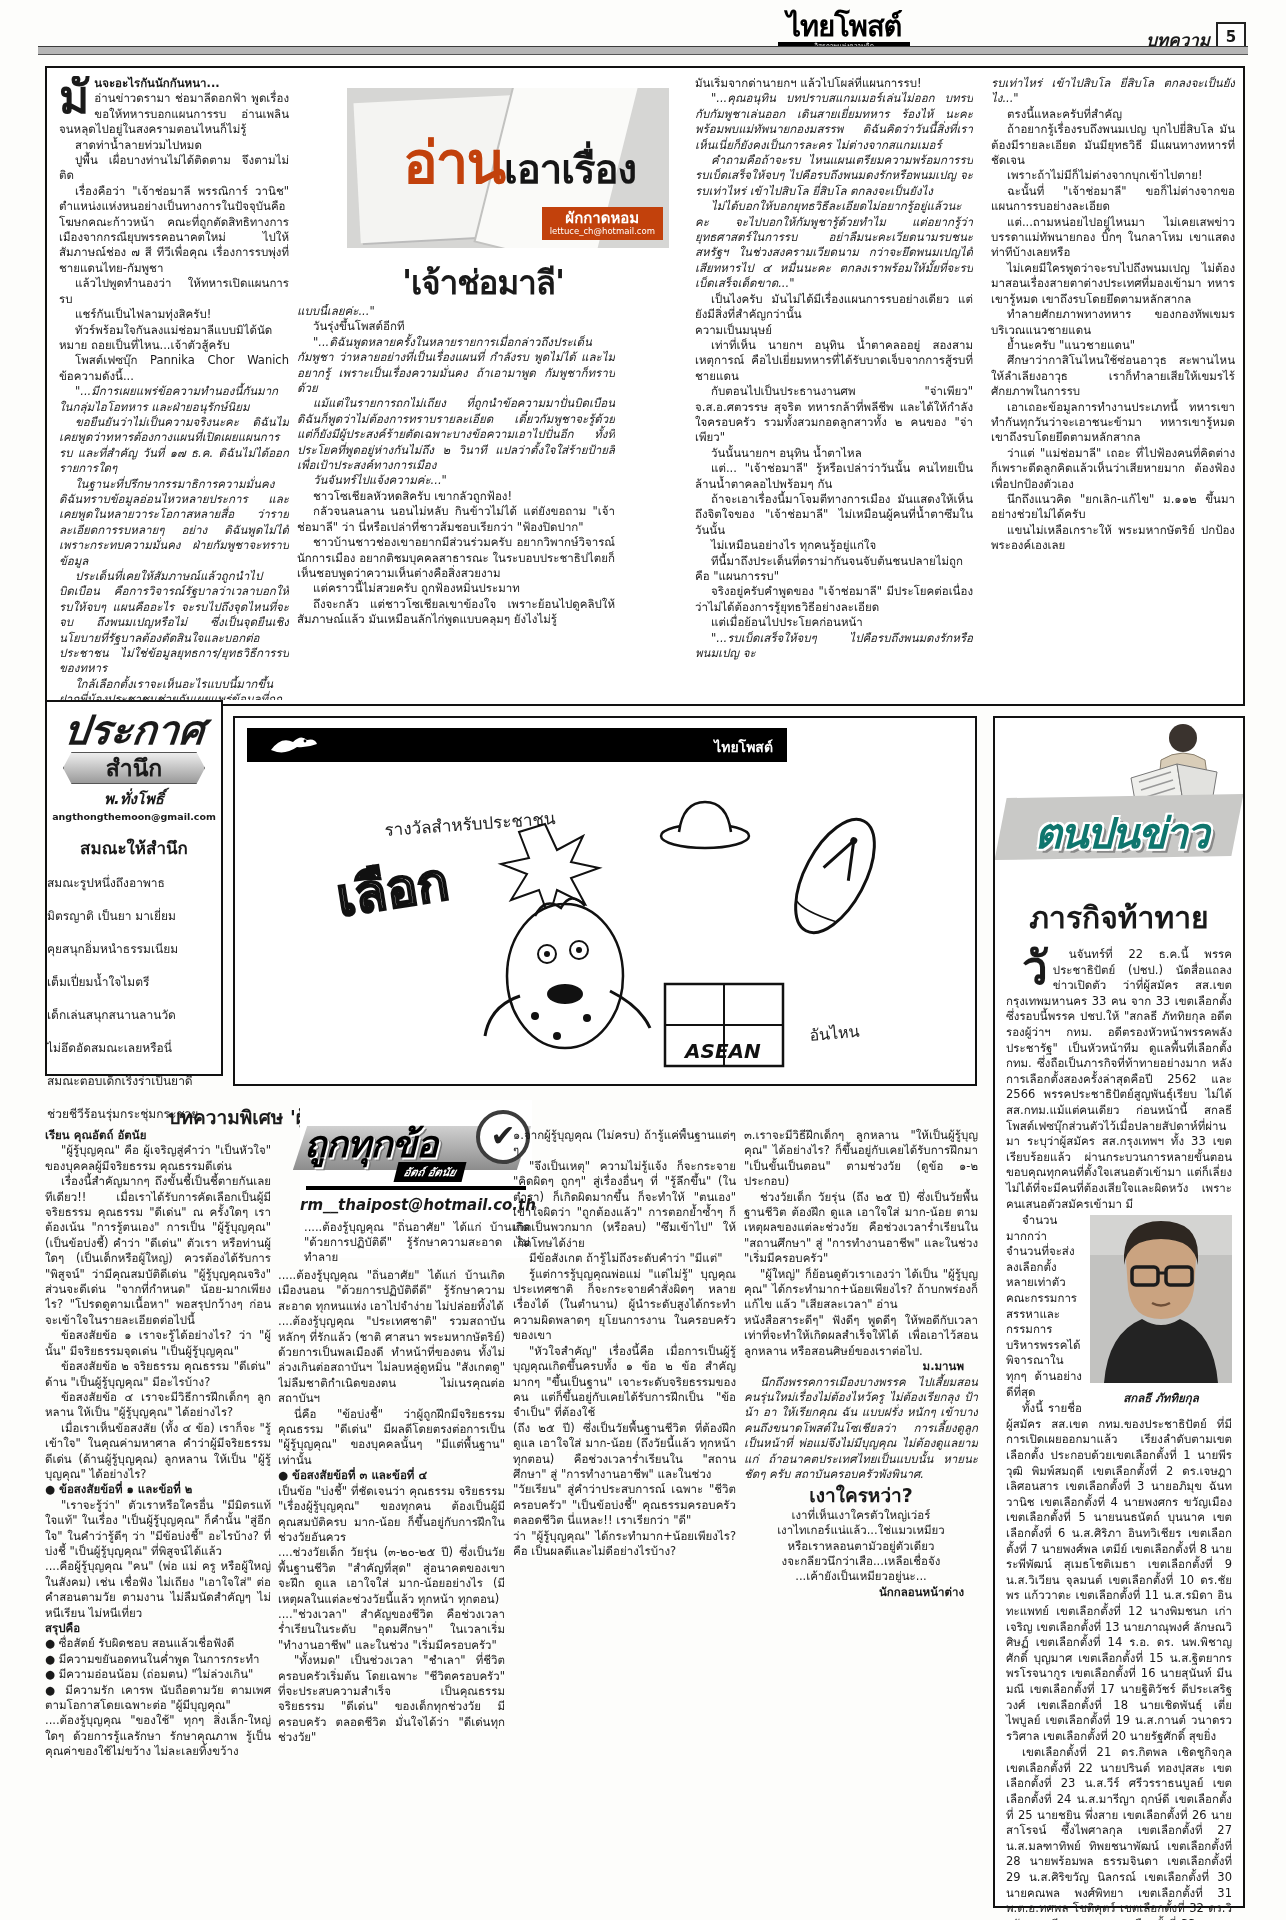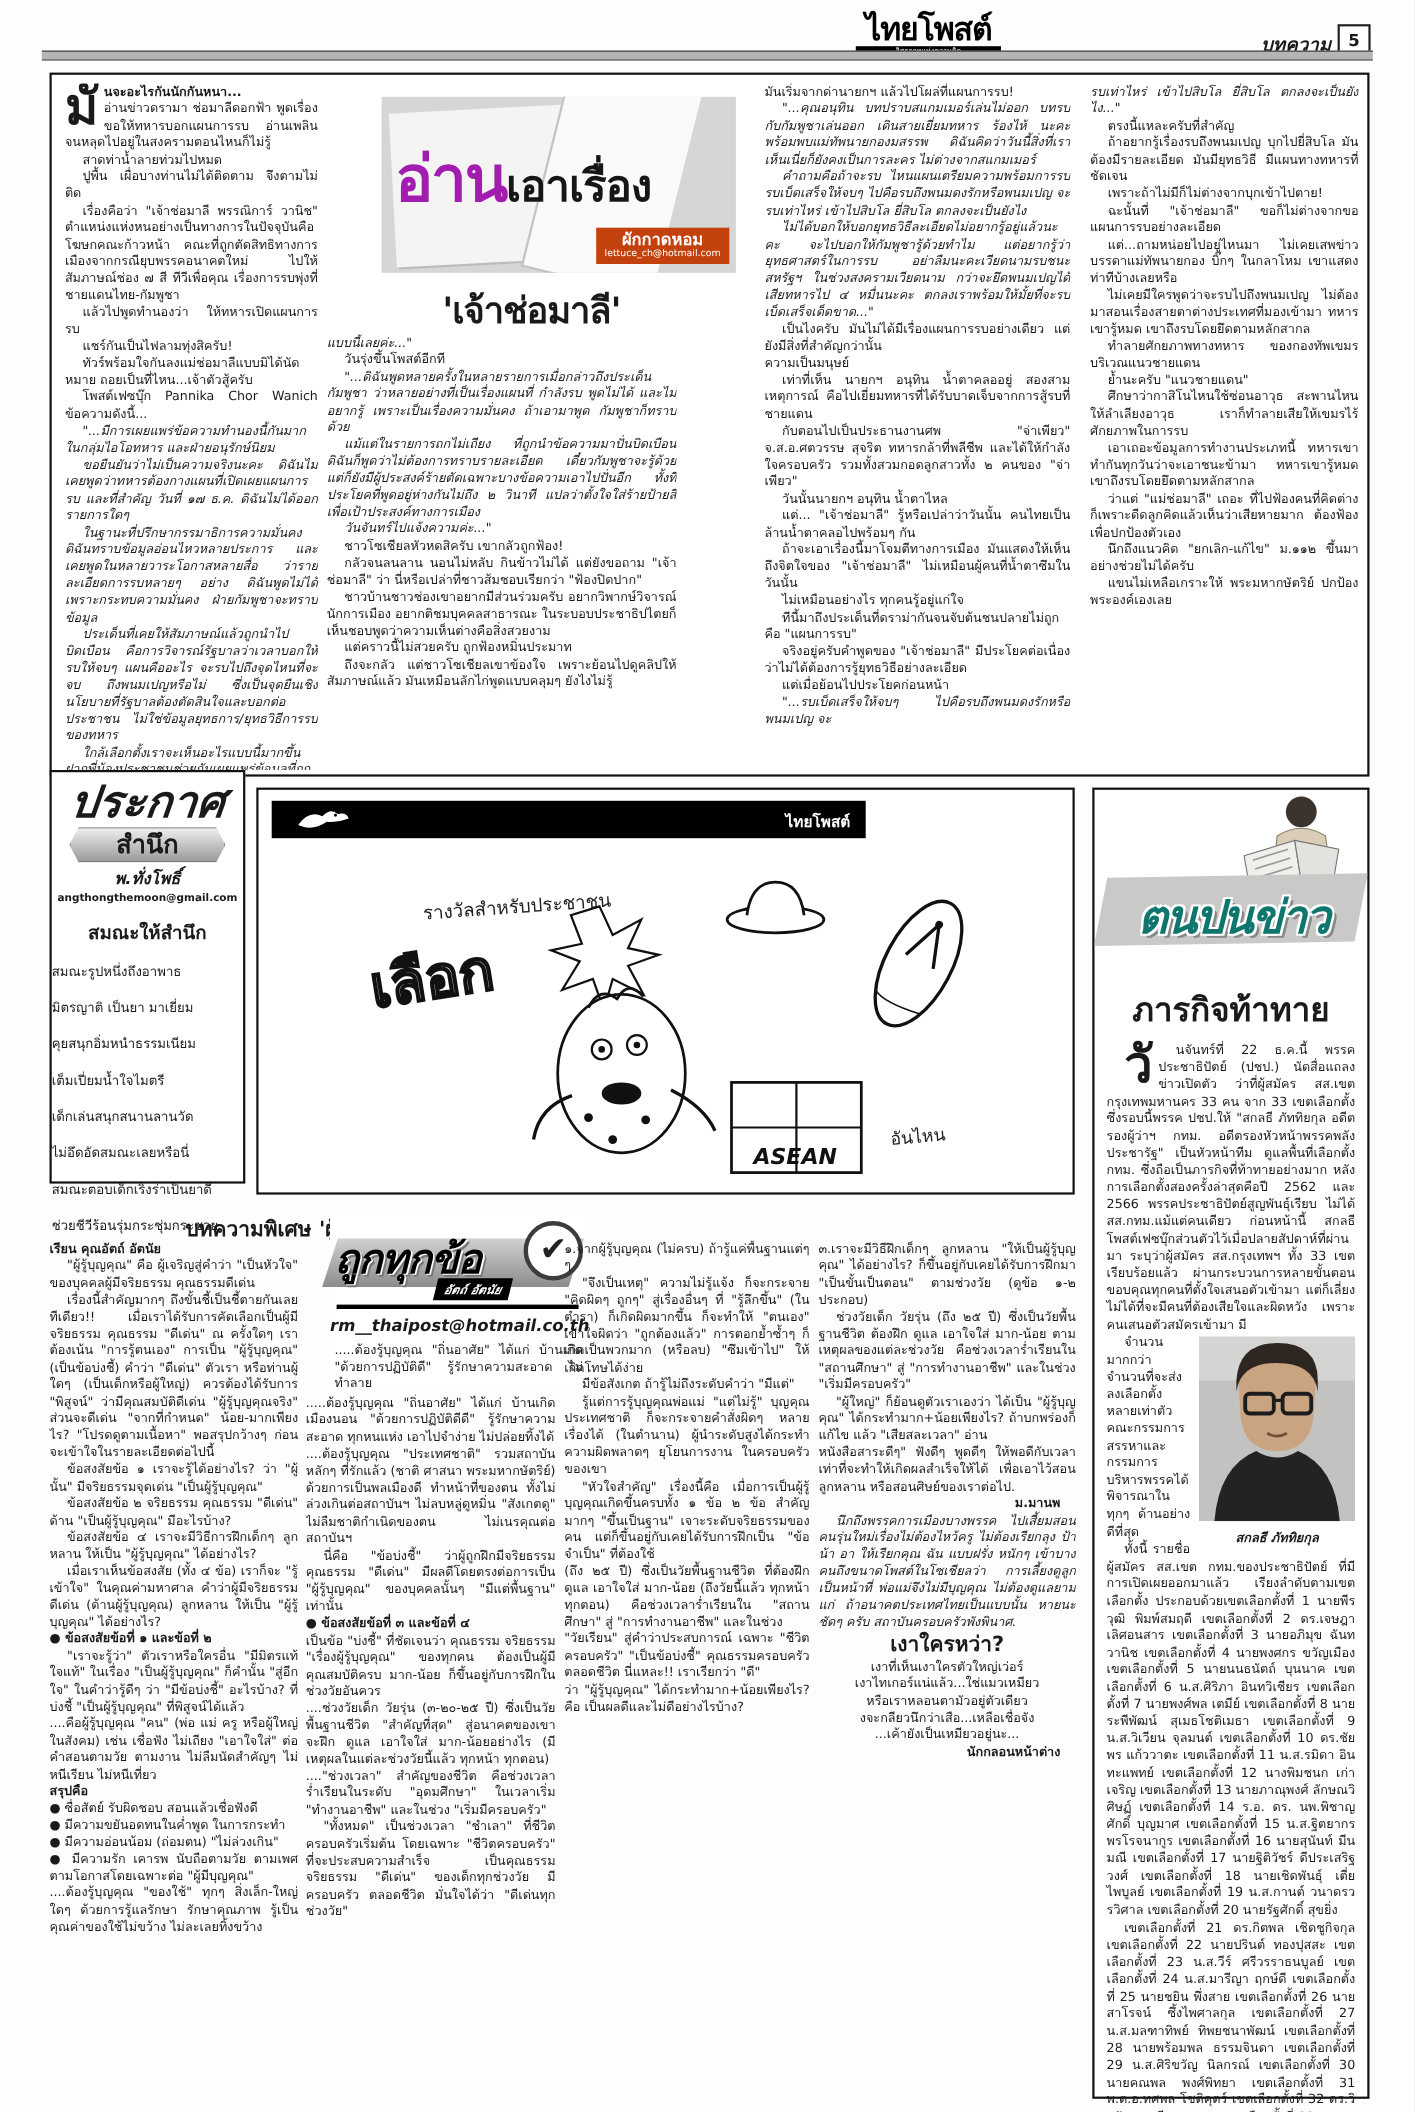--- a/index.html
+++ b/index.html
@@ -28,21 +28,21 @@
   .dropcap{float:left;font-size:46px;line-height:38px;font-weight:900;margin:2px 5px 0 0;}
   .leadbold{font-weight:bold;}
   
   .read-graphic{position:absolute;left:300px;top:20px;width:322px;height:160px;background:#d6d6d4;
                 overflow:hidden;}
   .read-page{position:absolute;left:10px;top:10px;width:200px;height:140px;background:#f4f4f2;
              transform:rotate(-3deg);box-shadow:2px 2px 0 #bbb;}
   .read-page2{position:absolute;left:150px;top:-20px;width:120px;height:190px;background:#fafaf8;
               transform:rotate(14deg);box-shadow:-2px 2px 0 #c2c2c0;}
   .read-word{position:absolute;left:12px;top:28px;white-space:nowrap;}
-  .read-word .big{font-size:58px;font-weight:900;letter-spacing:-2px;color:#a21caf;}
+  .read-word .big{font-size:58px;font-weight:900;letter-spacing:-2px;color:#c2410c;margin-left:44px;}
   .read-word .rest{font-size:40px;font-weight:900;letter-spacing:-1px;color:#161616;}
   .read-author{position:absolute;right:6px;bottom:8px;background:#c2410c;color:#fff;
                padding:3px 8px 4px;text-align:center;}
   .read-author .nm{font-size:15px;font-weight:bold;line-height:16px;}
   .read-author .em{font-size:8.5px;line-height:10px;}
   .read-headline{position:absolute;left:250px;top:188px;width:372px;text-align:center;
                  font-size:33px;font-weight:900;letter-spacing:-1px;}
   
   .prakat-top{text-align:center;padding-top:8px;}
   .prakat-word{font-size:40px;font-weight:900;font-style:italic;transform:skewX(-6deg);display:inline-block;line-height:40px;}

